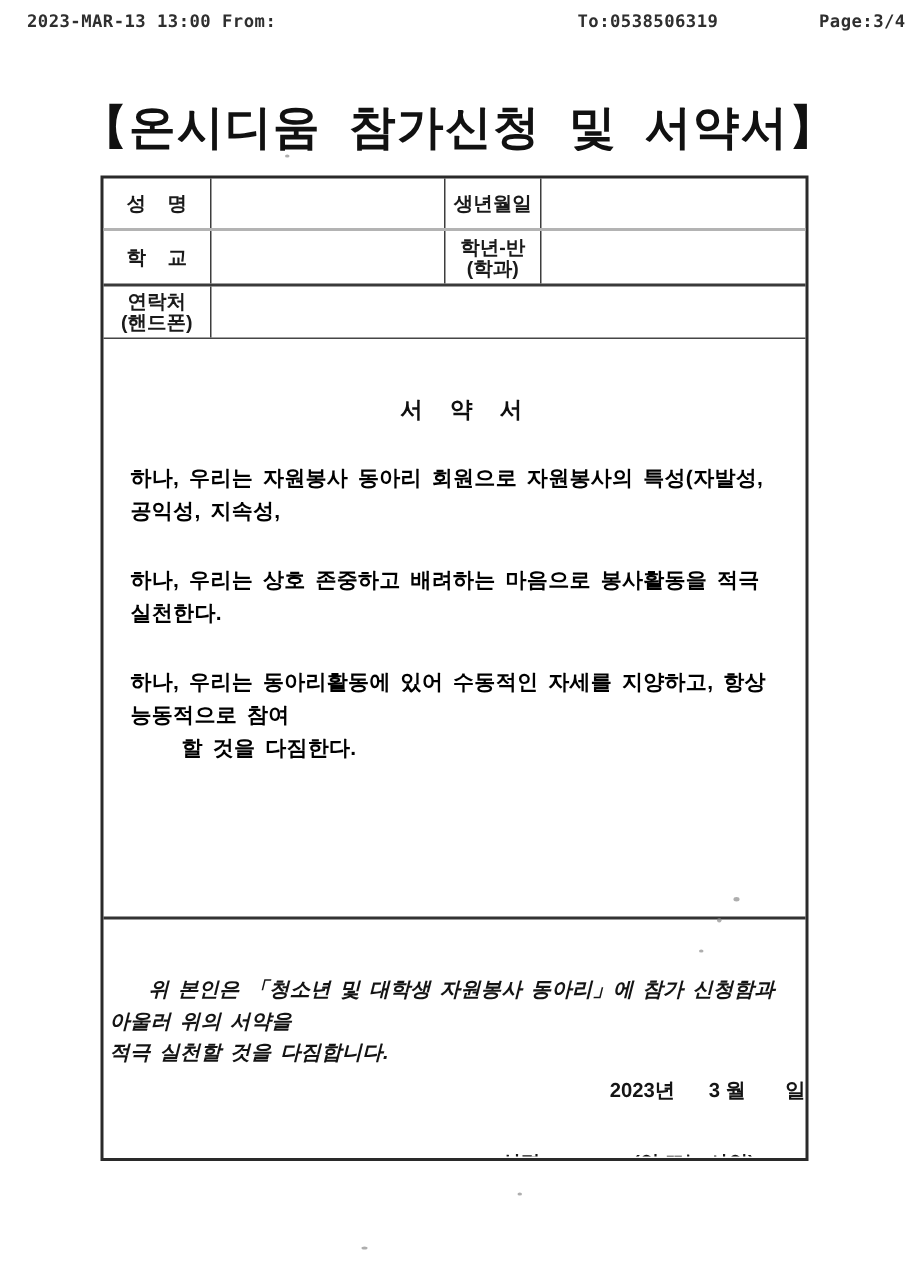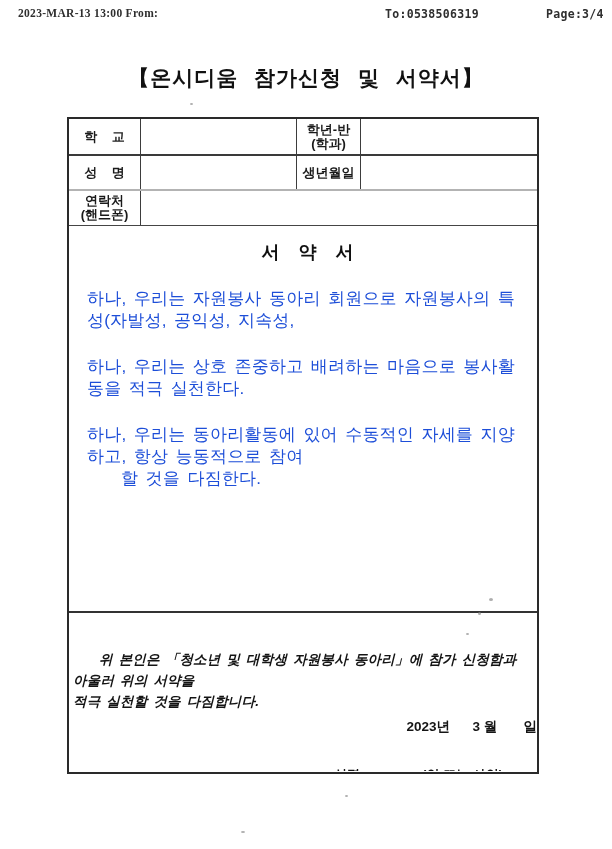--- a/index.html
+++ b/index.html
@@ -18,30 +18,30 @@
   
   .fax-header {
     position: absolute;
     top: 7px; left: 0; right: 0;
     font-family: "DejaVu Sans Mono", monospace;
     font-size: 11.5px;
     font-weight: bold;
     color: #2f2f2f;
     letter-spacing: 0.3px;
   }
-  .fax-header .fh-left  { position: absolute; left: 18px;  top: 0; white-space: pre; font-family: Liberation Serif, serif; }
+  .fax-header .fh-left  { position: absolute; left: 18px;  top: 0; white-space: pre; }
   .fax-header .fh-to    { position: absolute; left: 385px; top: 0; white-space: pre; }
   .fax-header .fh-page  { position: absolute; left: 518px; top: 0; white-space: pre; padding-left: 28px; }
 
   
   .doc-title {
     position: absolute;
     top: 64px; left: 0; right: 0;
     text-align: center;
-    font-size: 21px;
+    font-size: 31px;
     font-weight: bold;
     color: #111;
     letter-spacing: 1px;
     word-spacing: 9px;
   }
 
   
   .form-frame {
     position: absolute;
     left: 67px; top: 117px;
@@ -73,36 +73,36 @@
   .c4 { flex: 1; }
   .row-3 .cv { flex: 1; }
 
   
   .pledge-box {
     width: 100%; height: 387px;
     border-bottom: 2px solid #333;
     overflow: hidden;
   }
   .pledge-title {
-    margin-top: 14px;
+    margin-top: 38px;
     text-align: center;
-    font-size: 18px;
+    font-size: 15px;
     font-weight: bold;
     letter-spacing: 7px;
     color: #101010;
     padding-left: 16px;
   }
   .pledge-item {
     margin: 24px 12px 0 18px;
-    font-size: 17px;
-    font-weight: normal;
+    font-size: 14px;
+    font-weight: bold;
     line-height: 22px;
     letter-spacing: 0.2px;
     word-spacing: 2.5px;
-    color: #1d4ed8;
+    color: #000000;
   }
   .pledge-item .l2 { margin-left: 34px; }
   .pledge-item .l2:empty { display: none; }
 
   
   .decl-box { width: 100%; height: 158px; overflow: hidden; }
   .decl-text {
     margin-top: 36px;
     padding: 0 6px 0 4px;
     font-size: 13.5px;
@@ -146,38 +146,38 @@
 
   <div class="fax-header">
     <span class="fh-left">2023-MAR-13 13:00 From:</span>
     <span class="fh-to">To:0538506319</span>
     <span class="fh-page">Page:3/4</span>
   </div>
 
   <div class="doc-title">【온시디움 참가신청 및 서약서】</div>
 
   <div class="form-frame">
+
+    <div class="row row-1">
+      <div class="cell label c1">성    명</div>
+      <div class="cell value c2"></div>
+      <div class="cell label c3">생년월일</div>
+      <div class="cell value c4"></div>
+    </div>
 
     <div class="row row-2">
       <div class="cell label c1">학    교</div>
       <div class="cell value c2"></div>
       <div class="cell label c3">
         <span>학년-반</span>
         <span>(학과)</span>
       </div>
       <div class="cell value c4"></div>
     </div>
 
-    <div class="row row-1">
-      <div class="cell label c1">성    명</div>
-      <div class="cell value c2"></div>
-      <div class="cell label c3">생년월일</div>
-      <div class="cell value c4"></div>
-    </div>
-
     <div class="row row-3">
       <div class="cell label c1">
         <span>연락처</span>
         <span>(핸드폰)</span>
       </div>
       <div class="cell value cv"></div>
     </div>
 
     <div class="pledge-box">
       <div class="pledge-title">서 약 서</div>

